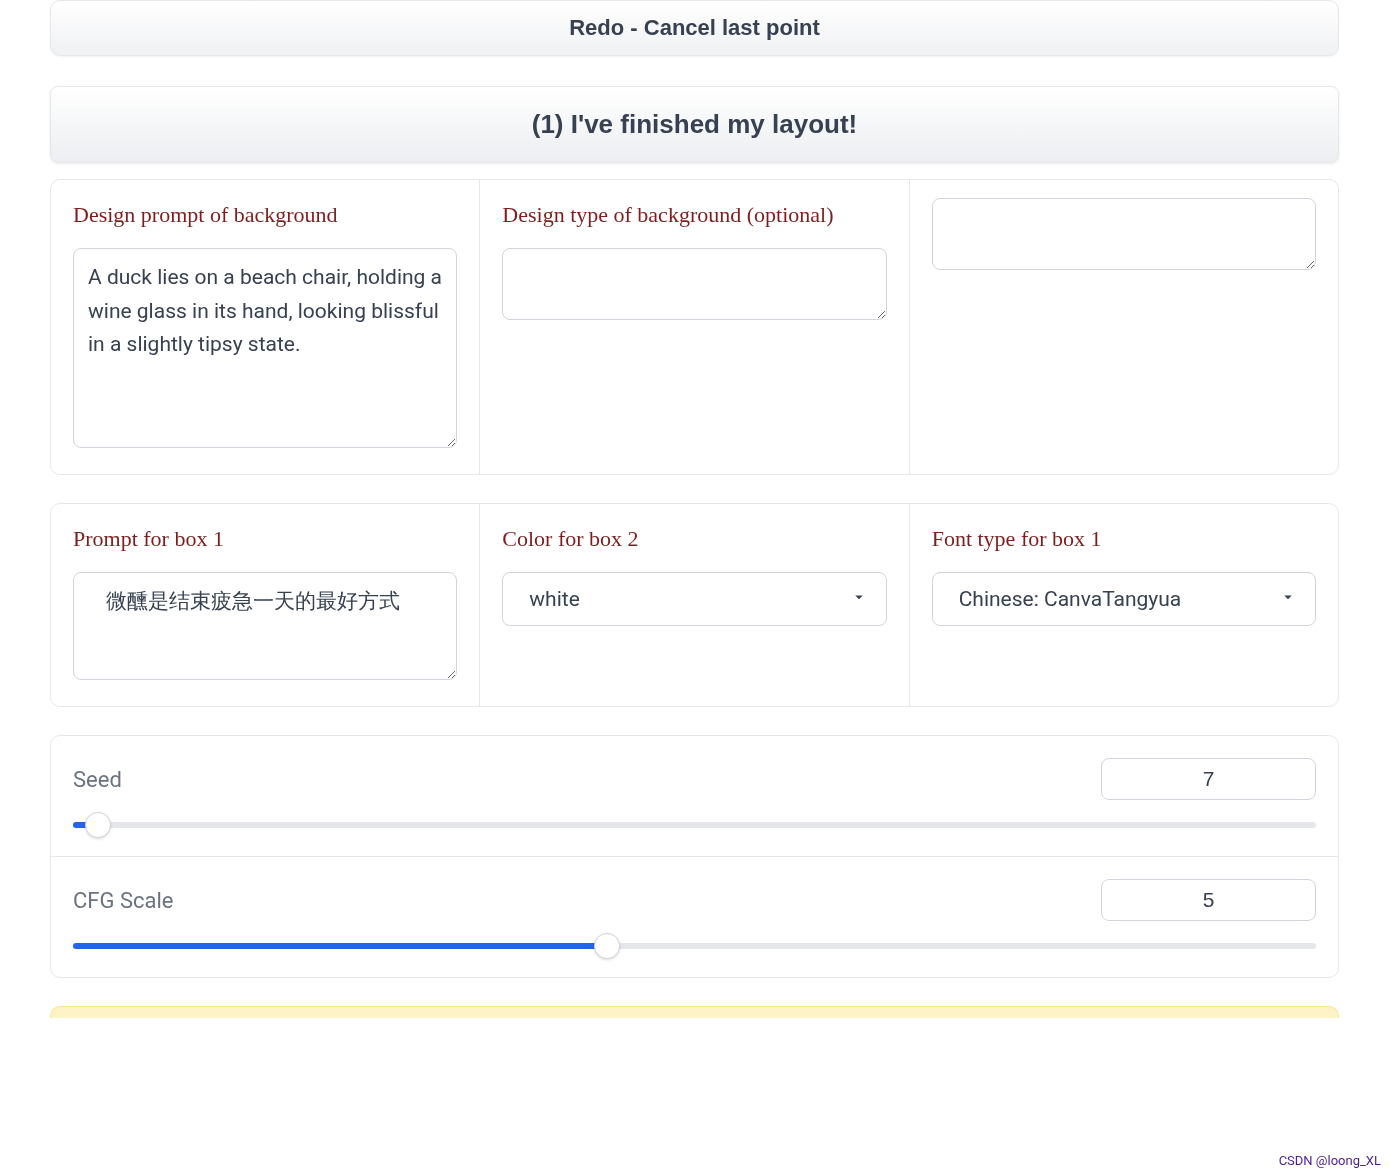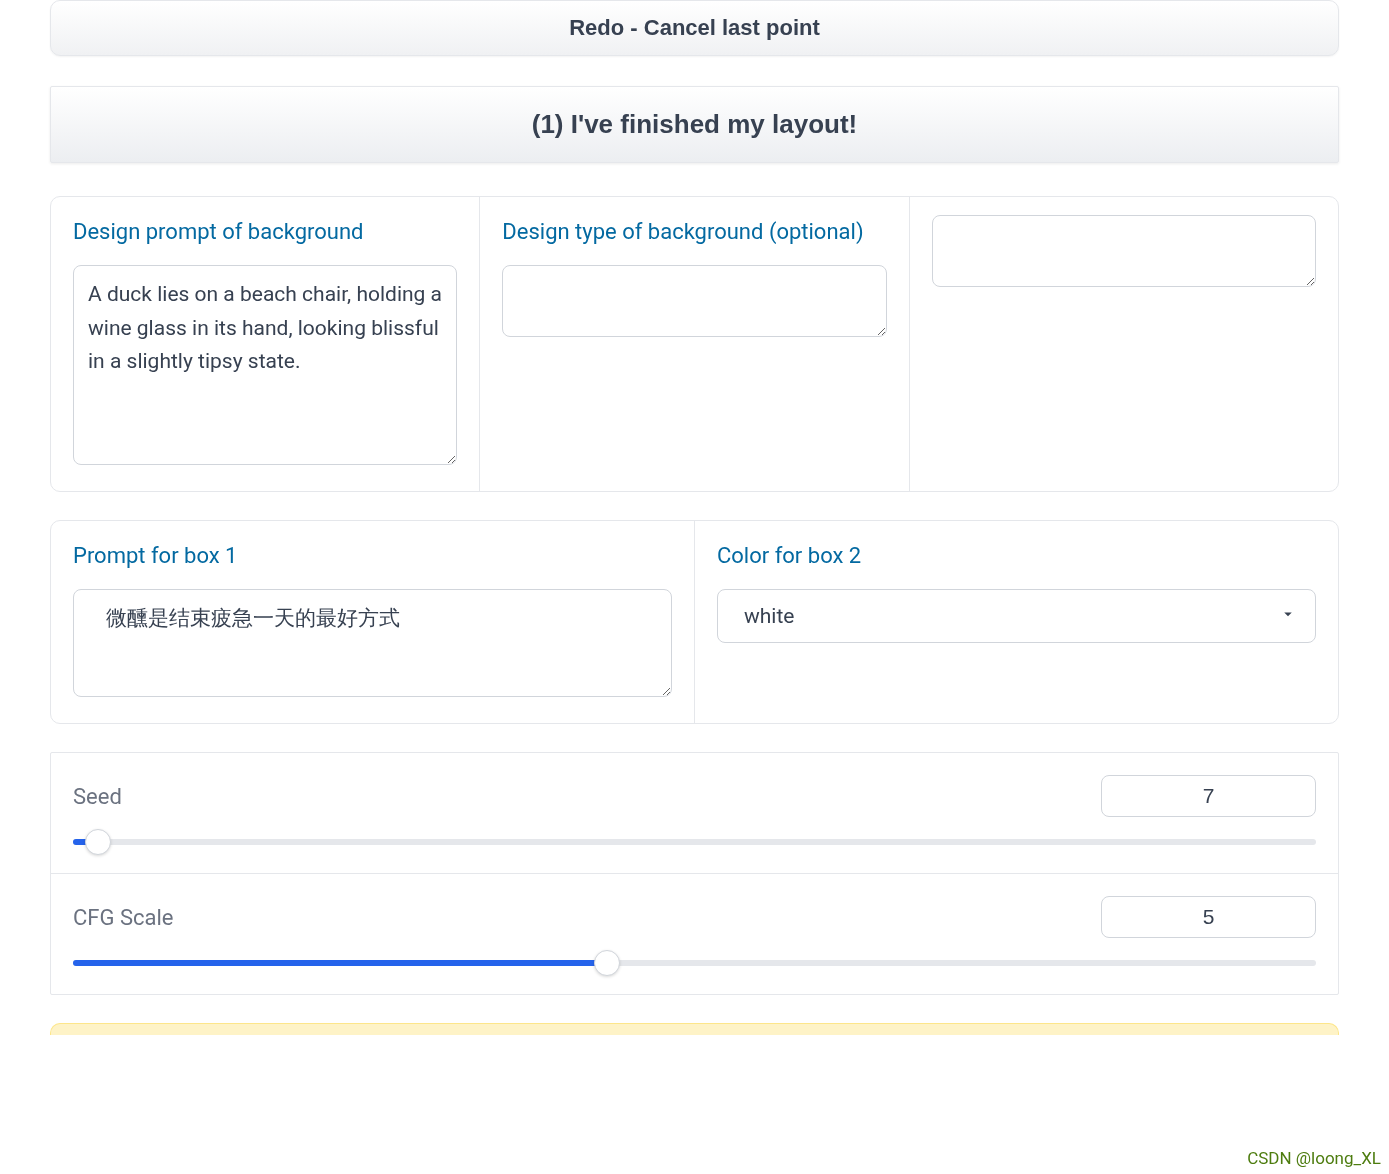--- a/index.html
+++ b/index.html
@@ -30,49 +30,50 @@
       color: #374151;
       cursor: pointer;
       text-align: center;
       box-shadow: 0 1px 2px rgba(0,0,0,0.05);
     }
     .btn-primary {
       width: 100%;
       padding: 22px;
       background: linear-gradient(to bottom, #ffffff, #eceef1);
       border: 1px solid #e5e7eb;
-      border-radius: 2px;
+      border-radius: 8px;
       font-size: 26px;
       font-weight: 700;
       color: #374151;
       cursor: pointer;
       text-align: center;
-      margin-bottom: 33px;
+      margin-bottom: 16px;
       box-shadow: 0 1px 3px rgba(0,0,0,0.08);
     }
     .panel {
       border: 1px solid #e5e7eb;
       border-radius: 10px;
       display: flex;
       margin-bottom: 28px;
       background: #fff;
     }
     .panel-col {
       flex: 1;
       padding: 18px 22px 22px 22px;
       border-right: 1px solid #e5e7eb;
     }
     .panel-col:last-child {
       border-right: none;
     }
     .label {
       font-size: 22px;
-      color: #0369a1;
+      color: #7f1d1d;
       margin-bottom: 16px;
       line-height: 1.55;
+      font-family: Liberation Serif, serif;
     }
     textarea.field, .field {
       width: 100%;
       border: 1px solid #d1d5db;
       border-radius: 8px;
       padding: 12px 14px;
       font-size: 21px;
       color: #374151;
       font-family: inherit;
       line-height: 1.6;
@@ -110,21 +111,21 @@
       top: 50%;
       transform: translateY(-50%);
     }
     .chevron svg {
       width: 18px;
       height: 18px;
       fill: #374151;
     }
     .slider-panel {
       border: 1px solid #e5e7eb;
-      border-radius: 2px;
+      border-radius: 10px;
       background: #fff;
       margin-bottom: 28px;
     }
     .slider-row {
       padding: 22px 22px 28px 22px;
       border-bottom: 1px solid #e5e7eb;
     }
     .slider-row:last-child {
       border-bottom: none;
     }
@@ -178,22 +179,22 @@
       height: 12px;
       background: #fef3c7;
       border: 1px solid #fde68a;
       border-radius: 10px 10px 0 0;
       border-bottom: none;
     }
     .watermark {
       position: fixed;
       right: 8px;
       bottom: 6px;
-      font-size: 17px;
-      color: #4d7c0f;
+      font-size: 13px;
+      color: #4c1d95;
       text-align: right;
     }
   </style>
 </head>
 <body>
 
 
 
 <div class="btn-row">
   <button class="btn-secondary">Redo - Cancel last point</button>
@@ -224,20 +225,31 @@
     <div class="label">Color for box 2</div>
     <div class="dropdown">
       <span>white</span>
       <span class="chevron">
         <svg viewBox="0 0 24 24">
             <path d="M7 10l5 5 5-5z"></path>
           </svg>
       </span>
     </div>
   </div>
+  <div class="panel-col">
+    <div class="label">Font type for box 1</div>
+    <div class="dropdown">
+      <span>Chinese: CanvaTangyua</span>
+      <span class="chevron">
+        <svg viewBox="0 0 24 24">
+            <path d="M7 10l5 5 5-5z"></path>
+          </svg>
+      </span>
+    </div>
+  </div>
 </div>
 
 <div class="slider-panel">
   <div class="slider-row">
     <div class="slider-header">
       <div class="slider-label">Seed</div>
       <input class="slider-value" value="7" style="">
     </div>
     <div class="slider-track">
       <div class="slider-fill" id="seed-fill" style="width: 2%;"></div>

